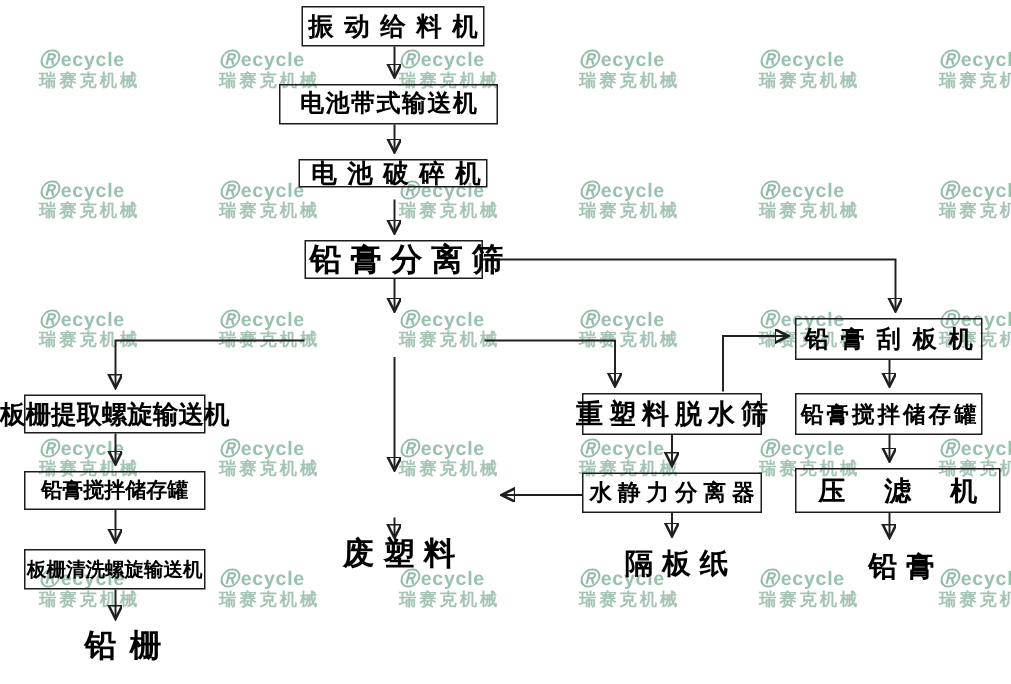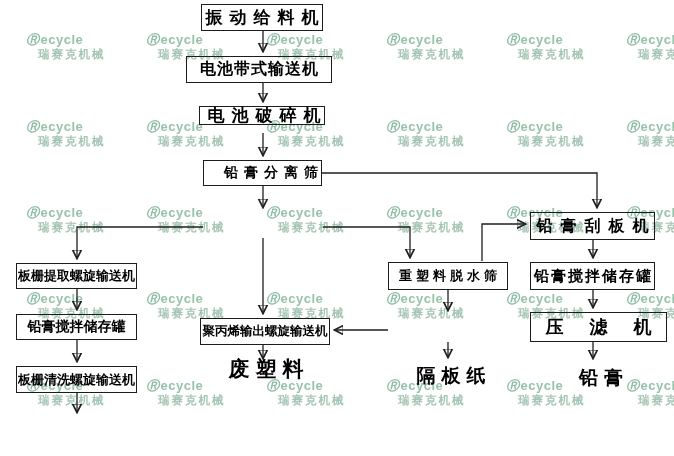--- a/index.html
+++ b/index.html
@@ -5,21 +5,21 @@
   html,body{margin:0;padding:0;background:#fff;}
   .stage{
     position:relative;width:674px;height:456px;background:#ffffff;
     overflow:hidden;font-family:"Liberation Sans","DejaVu Sans",sans-serif;
   }
   
   #wm-layer{position:absolute;inset:0;z-index:1;pointer-events:none;}
   .wm{position:absolute;width:96px;line-height:1.15;white-space:nowrap;}
   .wm .l1{font-size:13px;color:#98c2ac;font-weight:bold;letter-spacing:.5px;}
   .wm .logo{font-size:13px;font-style:italic;margin-right:1px;color:#8fbca4;}
-  .wm .l2{font-size:11.5px;color:#a5c5b4;letter-spacing:2px;font-weight:bold;margin-left:12px;}
+  .wm .l2{font-size:11.5px;color:#a5c5b4;letter-spacing:2px;font-weight:bold;}
   
   #lines{position:absolute;left:0;top:0;z-index:2;}
   #lines path{fill:none;stroke:#1f1f1f;stroke-width:1.3;}
   
   .node{
     position:absolute;z-index:3;box-sizing:border-box;
     border:1.5px solid #1c1c1c;background:transparent;color:#000;
     display:flex;align-items:center;justify-content:center;
     font-weight:bold;white-space:nowrap;
   }
@@ -179,31 +179,32 @@
     <path d="M448,290 L448,310" marker-end="url(#arr)"></path>
     <path d="M448,342 L448,357" marker-end="url(#arr)"></path>
     <path d="M593,240 L593,257" marker-end="url(#arr)"></path>
     <path d="M593,290 L593,307" marker-end="url(#arr)"></path>
     <path d="M593,342 L593,358" marker-end="url(#arr)"></path>
   </svg>
 
   <div class="node" style="left:201px;top:4px;width:122px;height:27px;font-size:17px;letter-spacing:7px;padding-left:7px;">振动给料机</div>
   <div class="node" style="left:186px;top:56px;width:146px;height:27px;font-size:16px;letter-spacing:1px;padding-left:1px;">电池带式输送机</div>
   <div class="node" style="left:199px;top:106px;width:126px;height:19px;font-size:17px;letter-spacing:7px;padding-left:11px;">电池破碎机</div>
-  <div class="node" style="left:203px;top:160px;width:119px;height:26px;font-size:14px;letter-spacing:6px;padding-left:23px;">铅膏分离筛</div>
-
-  <div class="node" style="left:16px;top:263px;width:121px;height:26px;font-size:13px;">板栅提取螺旋输送机</div>
+  <div class="node" style="left:203px;top:160px;width:119px;height:26px;font-size:21px;letter-spacing:6px;padding-left:23px;">铅膏分离筛</div>
+
+  <div class="node" style="left:16px;top:263px;width:121px;height:26px;font-size:17px;">板栅提取螺旋输送机</div>
   <div class="node" style="left:16px;top:314px;width:121px;height:26px;font-size:14px;">铅膏搅拌储存罐</div>
   <div class="node" style="left:16px;top:366px;width:121px;height:27px;font-size:13px;">板栅清洗螺旋输送机</div>
 
-  <div class="node" style="left:200px;top:318px;width:130px;height:27px;font-size:12.5px;">聚丙烯输出螺旋输送机</div>
-
-  <div class="node" style="left:388px;top:262px;width:120px;height:28px;font-size:13px;letter-spacing:4px;padding-left:4px;">重塑料脱水筛</div>
+
+  <div class="node" style="left:388px;top:262px;width:120px;height:28px;font-size:18px;letter-spacing:4px;padding-left:4px;">重塑料脱水筛</div>
+  <div class="node" style="left:388px;top:315px;width:120px;height:27px;font-size:15px;letter-spacing:4px;padding-left:4px;">水静力分离器</div>
 
   <div class="node" style="left:530px;top:212px;width:125px;height:28px;font-size:16px;letter-spacing:8px;padding-left:8px;">铅膏刮板机</div>
   <div class="node" style="left:530px;top:262px;width:125px;height:28px;font-size:15px;letter-spacing:2px;padding-left:2px;">铅膏搅拌储存罐</div>
   <div class="node" style="left:530px;top:312px;width:137px;height:30px;font-size:18px;letter-spacing:26px;padding-left:26px;">压滤机</div>
 
+  <div class="term" style="left:82px;top:430px;font-size:21px;letter-spacing:9px;padding-left:9px;">铅栅</div>
   <div class="term" style="left:266px;top:369px;font-size:21px;letter-spacing:6px;padding-left:6px;">废塑料</div>
   <div class="term" style="left:451px;top:376px;font-size:19px;letter-spacing:6px;padding-left:6px;">隔板纸</div>
   <div class="term" style="left:601px;top:378px;font-size:19px;letter-spacing:6px;padding-left:6px;">铅膏</div>
 
 </div>
 
 </body></html>

